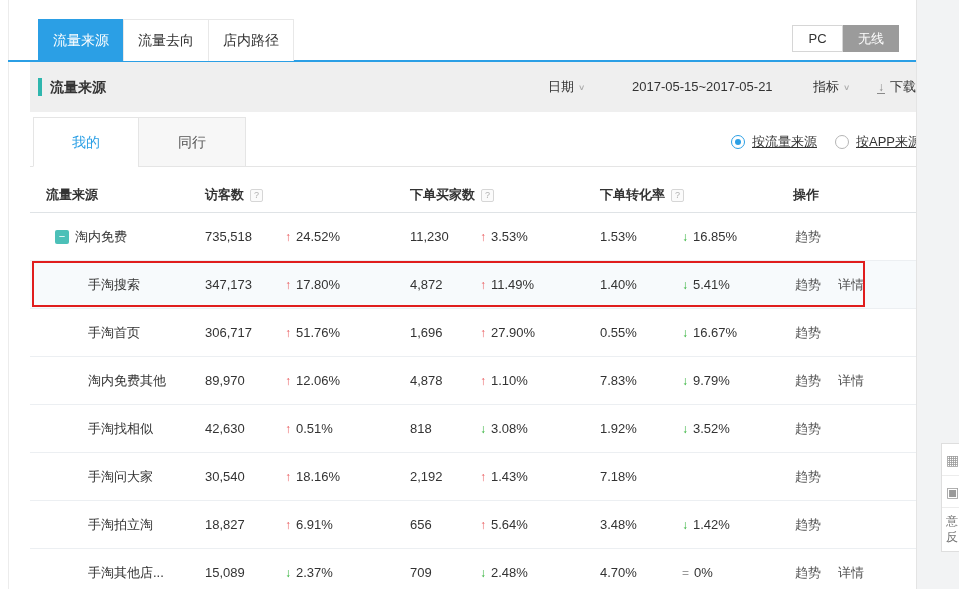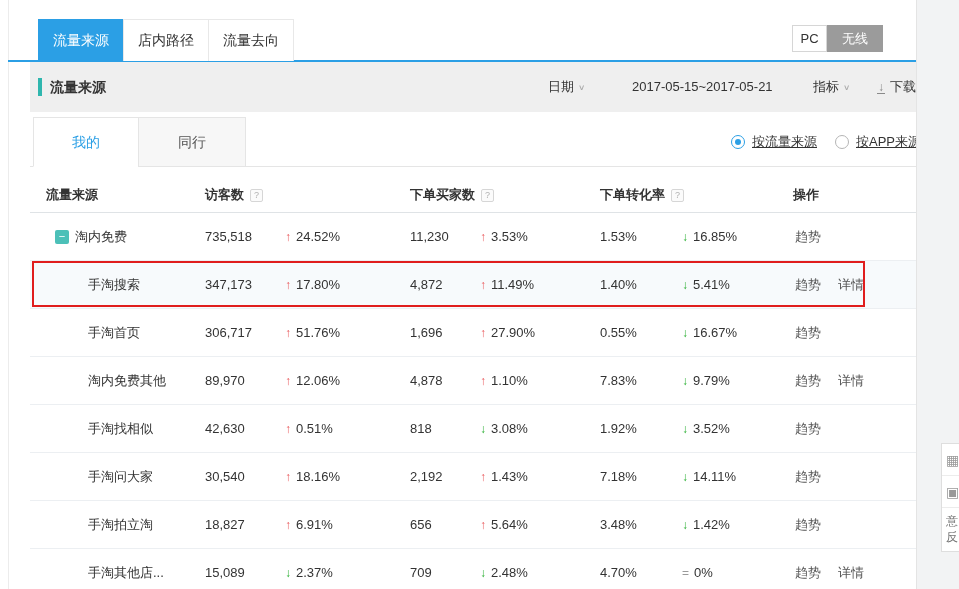--- a/index.html
+++ b/index.html
@@ -17,21 +17,21 @@
     height:42px; line-height:41px; padding:0 14px; font-size:14px;
     background:#fff; border:1px solid #e8e8e8; border-bottom:none;
     margin-left:-1px; color:#333; cursor:pointer; white-space:nowrap;
   }
   .top-tab:first-child { margin-left:0; }
   .top-tab.active { background:#2b9fe5; border-color:#2b9fe5; color:#fff; }
   .blue-line { position:absolute; left:8px; top:60px; width:908px; height:2px; background:#2b9fe5; z-index:1; }
 
   
   .device-toggle { position:absolute; left:792px; top:25px; display:flex; height:27px; font-size:13px; z-index:2; }
-  .toggle-opt { width:35px; text-align:center; line-height:25px; border:1px solid #d6d6d6; background:#fff; color:#333; cursor:pointer; }
+  .toggle-opt { width:51px; text-align:center; line-height:25px; border:1px solid #d6d6d6; background:#fff; color:#333; cursor:pointer; }
   .toggle-opt.active { width:56px; border:none; line-height:27px; background:#9b9b9b; color:#fff; }
 
   
   .section-band { position:absolute; left:30px; top:62px; width:886px; height:50px; background:#efefef; }
   .band-accent { position:absolute; left:8px; top:16px; width:4px; height:18px; background:#2fb6ae; }
   .band-title { position:absolute; left:20px; top:0; line-height:50px; font-size:14px; font-weight:bold; color:#333; }
   .band-ctrl { position:absolute; top:0; line-height:50px; font-size:13px; color:#333; cursor:pointer; white-space:nowrap; }
   .chev { color:#a9a9a9; font-size:10px; margin-left:4px; display:inline-block; transform:scaleY(.8); }
   .dl-icon { display:inline-block; color:#8a8a8a; font-size:12px; line-height:11px; border-bottom:1px solid #8a8a8a; margin-right:5px; padding:0 1px; }
 
@@ -87,22 +87,22 @@
   .fb-icon { height:32px; border-bottom:1px solid #ececec; display:flex; align-items:center; justify-content:flex-start; padding-left:4px; font-size:14px; color:#999; cursor:pointer; }
   .fb-text { padding:5px 0 6px 4px; font-size:12px; color:#777; line-height:16px; cursor:pointer; }
 </style>
 </head>
 <body>
 
 <div class="edge-line"></div>
 
 <div class="top-tabs">
   <div class="top-tab active">流量来源</div>
+  <div class="top-tab">流量去向</div>
   <div class="top-tab">店内路径</div>
-  <div class="top-tab">流量去向</div>
 </div>
 
 <div class="device-toggle">
   <div class="toggle-opt">PC</div>
   <div class="toggle-opt active">无线</div>
 </div>
 
 <div class="blue-line"></div>
 
 <div class="section-band">
@@ -217,21 +217,20 @@
 
   </div>
     <div class="row">
 
     <span class="cell c-name child">手淘问大家</span>
     <span class="cell c-visitors">30,540</span>
     <span class="cell c-vdelta"><span class="arrow up">↑</span><span class="dval">18.16%</span></span>
     <span class="cell c-buyers">2,192</span>
     <span class="cell c-bdelta"><span class="arrow up">↑</span><span class="dval">1.43%</span></span>
     <span class="cell c-conv">7.18%</span>
-    <span class="cell c-cdelta"><span class="arrow down">↓</span><span class="dval">14.11%</span></span>
     <span class="cell c-ops">
       <span class="op-link">趋势</span>
     </span>
 
   </div>
     <div class="row">
 
     <span class="cell c-name child">手淘拍立淘</span>
     <span class="cell c-visitors">18,827</span>
     <span class="cell c-vdelta"><span class="arrow up">↑</span><span class="dval">6.91%</span></span>

